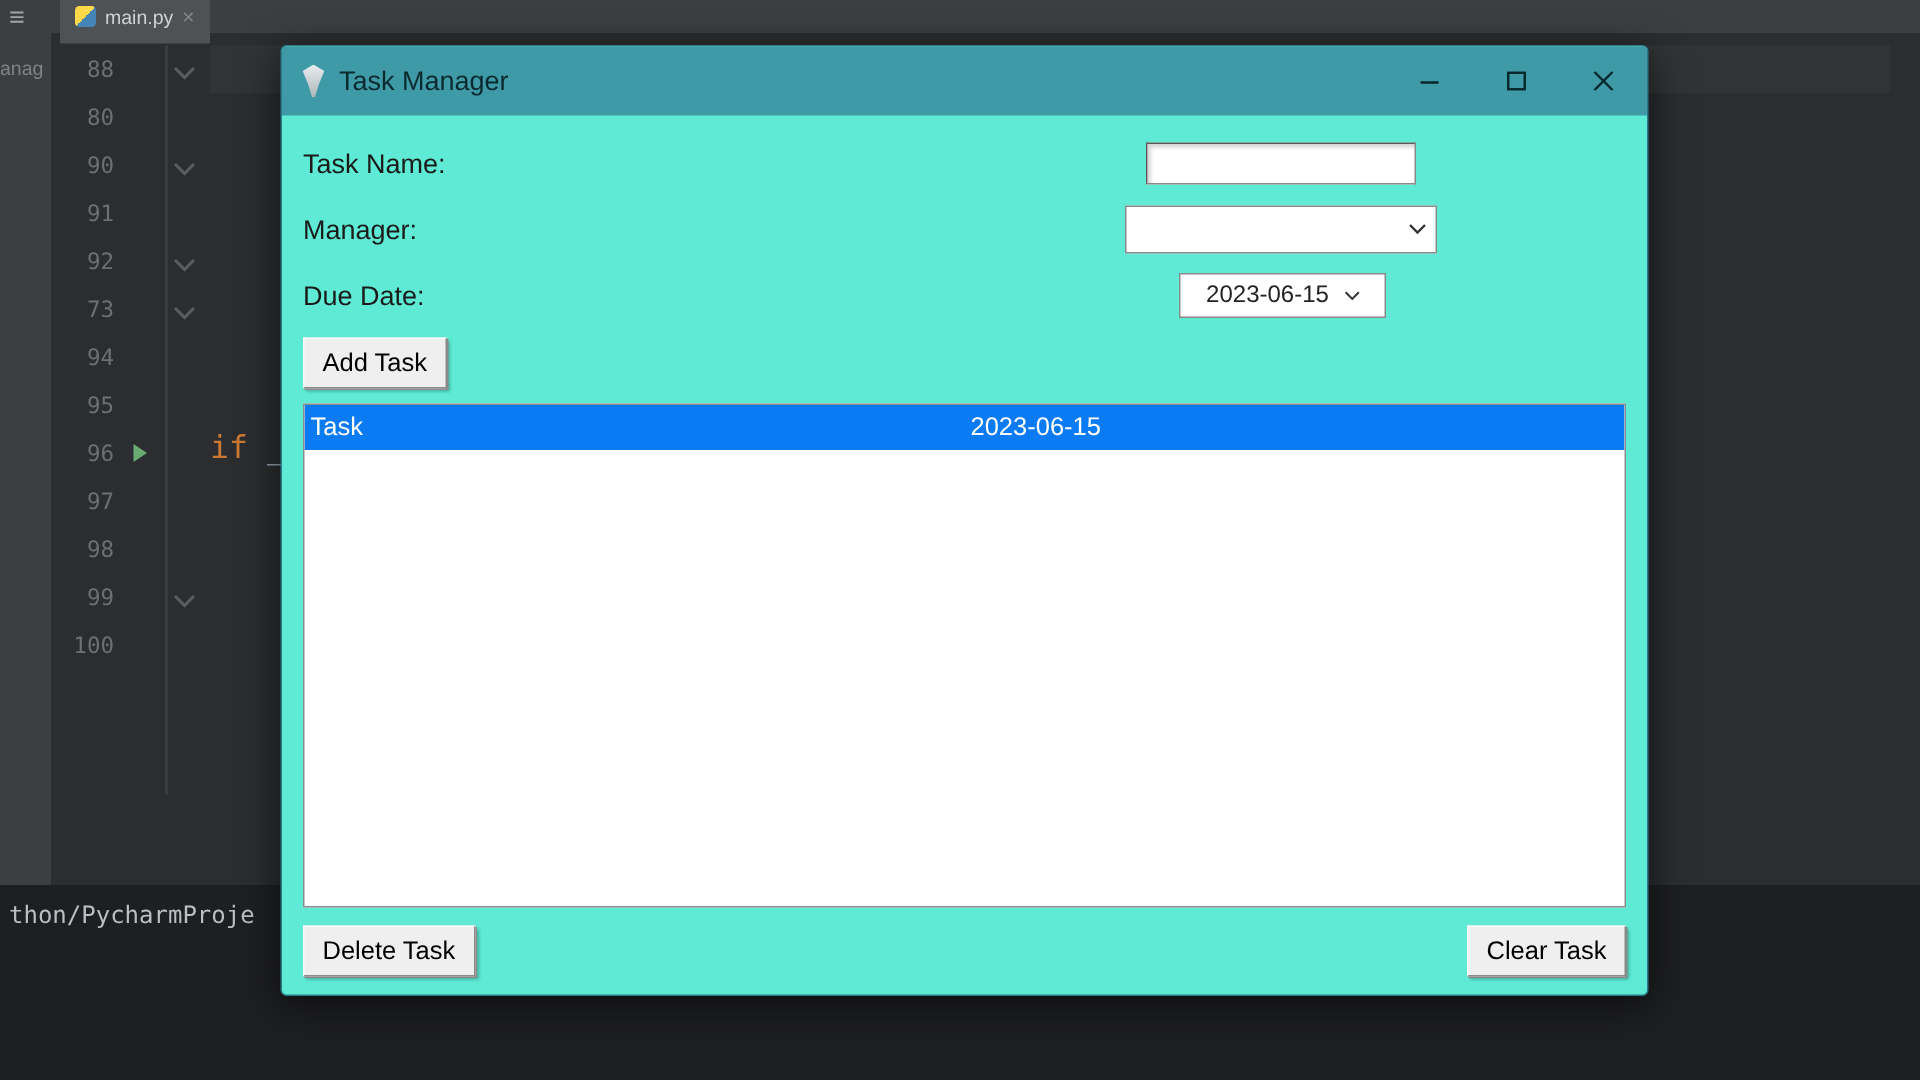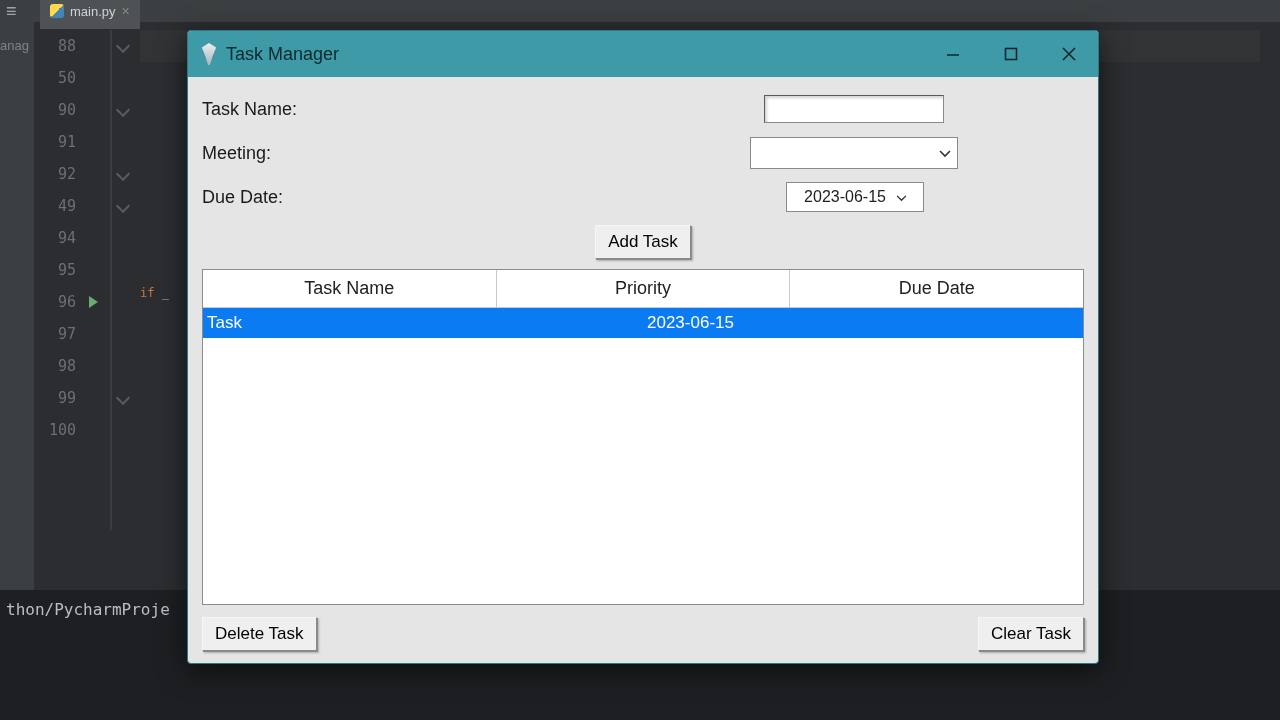--- a/index.html
+++ b/index.html
@@ -13,33 +13,33 @@
   .ide-tab { height: 35px; background: #4e5254; padding: 2px 10px; display: flex; align-items: center; gap: 6px; color: #cfd2d4; font-size: 13px; }
   .ide-tab .py-icon { width: 14px; height: 14px; background: linear-gradient(135deg, #ffd94a 50%, #4584b6 50%); border-radius: 3px; }
   .ide-tab .x { color: #888; font-size: 14px; }
   .ide-gutter { position: absolute; left: 30px; top: 30px; font-family: Consolas, monospace; font-size: 15px; color: #6d6f72; line-height: 32px; text-align: left; }
   .ide-gutter .line { height: 32px; display: flex; align-items: center; justify-content: flex-end; width: 46px; position: relative; }
   .ide-gutter .play::after { content: ""; position: absolute; right: -22px; top: 10px; width: 0; height: 0; border-left: 9px solid #6aab73; border-top: 6px solid transparent; border-bottom: 6px solid transparent; }
   .ide-marks { position: absolute; left: 118px; top: 30px; }
   .ide-marks .mark { height: 32px; display: flex; align-items: center; }
   .ide-marks .chev { width: 10px; height: 10px; border-right: 2px solid #5a5d60; border-top: 2px solid #5a5d60; transform: rotate(135deg); }
   .ide-side { position: absolute; left: 0; top: 22px; width: 34px; bottom: 0; background: #3c3f41; color: #808386; font-size: 13px; padding-top: 16px; text-align: left; }
-  .ide-code { position: absolute; left: 140px; top: 30px; font-family: Consolas, monospace; font-size: 12px; color: #a9b7c6; }
+  .ide-code { position: absolute; left: 140px; top: 30px; font-family: Consolas, monospace; font-size: 21px; color: #a9b7c6; }
   .ide-code .kw { color: #cc7832; }
   .ide-bottom-panel { position: absolute; left: 0; right: 0; bottom: 100px; height: 26px; background: #35373a; }
   .ide-terminal { position: absolute; left: 0; right: 0; bottom: 0; height: 130px; background: #1e1f22; color: #bcbec4; font-family: Consolas, monospace; font-size: 16px; padding: 10px 6px; }
   .ide-linebar { position: absolute; left: 110px; top: 30px; width: 2px; height: 500px; background: #3a3c3f; }
   .code-block-bg { position:absolute; left:140px; top:30px; width:1120px; height:32px; background:#313335; }
 
   
   .tm-window {
     position: absolute;
     left: 187px; top: 30px;
     width: 912px; height: 634px;
-    background: #e5e5e5;
+    background: #5eead4;
     border: 1px solid #2a7a8a;
     box-shadow: 0 6px 28px rgba(0,0,0,0.6);
     border-radius: 4px;
     overflow: hidden;
   }
   .tm-titlebar {
     height: 46px;
     background: #3f9aa8;
     display: flex; align-items: center;
     color: #062d33;
@@ -61,21 +61,21 @@
   .tm-textfield { width: 180px; height: 28px; background: #fff; border: 1px solid #8a8a8a; border-top-color:#5a5a5a; border-left-color:#5a5a5a; box-shadow: inset 2px 2px 3px rgba(0,0,0,0.18); }
   .tm-combo { width: 208px; height: 32px; background: #fff; border: 1px solid #8a8a8a; display: flex; align-items:center; }
   .tm-combo .txt { flex:1; padding: 0 8px; font-size: 16px; color:#222; }
   .tm-combo .caret { width: 24px; text-align:center; }
   .tm-combo .caret svg { width:12px; height:8px; stroke:#333; stroke-width:1.6; fill:none; }
   .tm-date { width: 138px; height: 30px; background:#fff; border:1px solid #8a8a8a; display:flex; align-items:center; justify-content:center; padding:0 4px; }
   .tm-date .txt { padding:0 6px; font-size:16px; color:#222; }
   .tm-date .caret { width:20px; text-align:center; }
   .tm-date .caret svg { width:11px; height:7px; stroke:#333; stroke-width:1.6; fill:none; }
 
-  .tm-add-row { display:flex; justify-content:center; padding: 6px 0 10px 0; }
+  .tm-add-row { display:flex; padding: 6px 0 10px 0; }
   .tm-btn { background:#efefef; border:1px solid #8a8a8a; border-top-color:#f7f7f7; border-left-color:#f7f7f7; font-size:17px; padding:6px 12px; box-shadow:1px 1px 0 #8a8a8a, 2px 2px 2px rgba(0,0,0,0.25); cursor:default; }
 
   .tm-grid { flex:1; border:1px solid #8c8c8c; background:#fff; display:flex; flex-direction:column; }
   .tm-head { display:flex; height:38px; background:#fff; border-bottom:1px solid #c9c9c9; }
   .tm-head .col { flex:1; border-right:1px solid #c9c9c9; display:flex; align-items:center; justify-content:center; font-size:18px; color:#222; }
   .tm-head .col:last-child { border-right:none; }
   .tm-rows { flex:1; overflow:hidden; }
   .tm-data-row { display:flex; height:30px; align-items:center; font-size:17px; color:#fff; background:#0a7bf2; }
   .tm-data-row .cell { flex:1; padding:0 30px; }
   .tm-data-row .cell.first span { border:1px dotted #cfe4fb; padding:0 2px; }
@@ -97,25 +97,25 @@
       <span>main.py</span>
       <span class="x">×</span>
     </div>
   </div>
   <div class="ide-side">
     <div>anag</div>
   </div>
   <div class="code-block-bg"></div>
   <div class="ide-gutter">
     <div class="line">88</div>
-    <div class="line">50</div>
+    <div class="line">80</div>
     <div class="line">90</div>
     <div class="line">91</div>
     <div class="line">92</div>
-    <div class="line">49</div>
+    <div class="line">73</div>
     <div class="line">94</div>
     <div class="line">95</div>
     <div class="line play">96</div>
     <div class="line">97</div>
     <div class="line">98</div>
     <div class="line">99</div>
     <div class="line">100</div>
   </div>
   <div class="ide-linebar"></div>
   <div class="ide-marks">
@@ -181,21 +181,21 @@
   <div class="tm-body">
 
     <div class="tm-row">
       <label>Task Name:</label>
       <div class="field" style="margin-right:140px;">
         <input class="tm-textfield" type="text" value="" style="">
       </div>
     </div>
 
     <div class="tm-row">
-      <label>Meeting:</label>
+      <label>Manager:</label>
       <div class="field" style="margin-right:126px;">
         <div class="tm-combo">
           <div class="txt"></div>
           <div class="caret">
             <svg viewBox="0 0 12 8">
                 <polyline points="1,1 6,6 11,1"></polyline>
               </svg>
           </div>
         </div>
       </div>
@@ -213,25 +213,20 @@
           </div>
         </div>
       </div>
     </div>
 
     <div class="tm-add-row">
       <button class="tm-btn">Add Task</button>
     </div>
 
     <div class="tm-grid">
-      <div class="tm-head">
-        <div class="col">Task Name</div>
-        <div class="col">Priority</div>
-        <div class="col">Due Date</div>
-      </div>
       <div class="tm-rows">
         <div class="tm-data-row">
           <div class="cell center">Task</div>
           <div class="cell right">2023-06-15</div>
         </div>
       </div>
     </div>
 
     <div class="tm-bottom">
       <button class="tm-btn">Delete Task</button>

